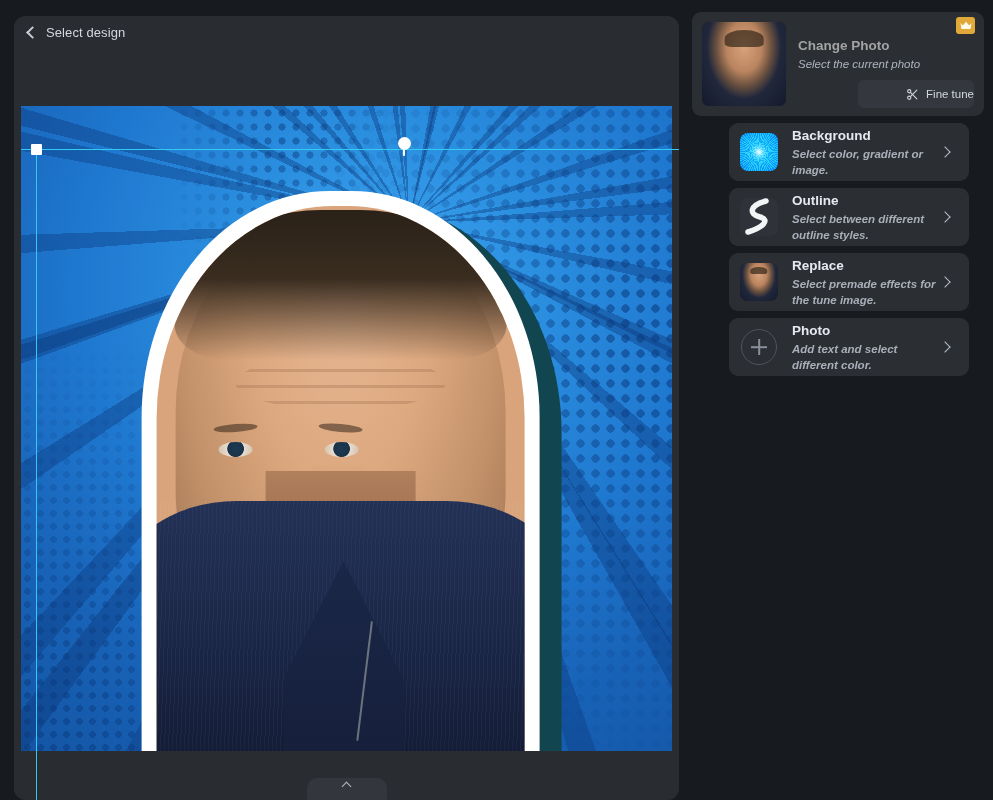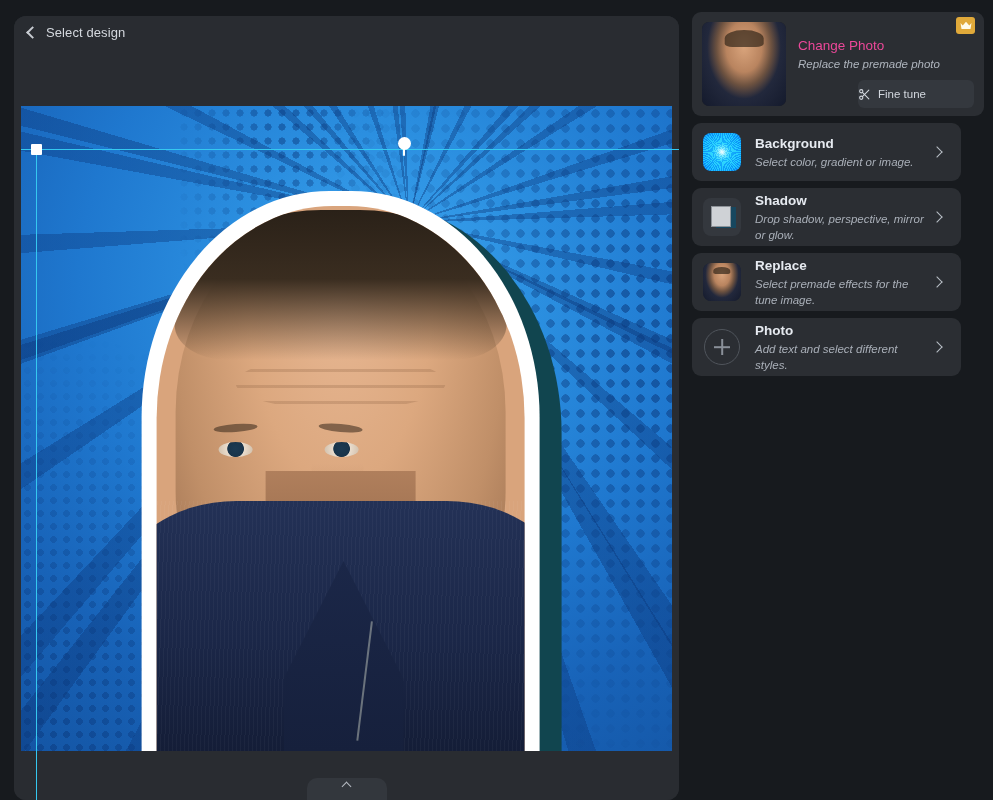--- a/index.html
+++ b/index.html
@@ -336,41 +336,41 @@
     left: 50%; top: 10%;
     transform: translateX(-50%);
     width: 46%; height: 20%;
     border-radius: 50% 50% 20% 20%;
     background: rgba(40,30,20,0.65);
   }
   #cp-title {
     position: absolute;
     left: 106px; top: 26px;
     font-size: 13.5px;
-    font-weight: normal;
-    color: #ec4899;
+    font-weight: bold;
+    color: #a3a3a3;
   }
   #cp-sub {
     position: absolute;
     left: 106px; top: 46px;
     font-size: 11.5px;
     font-style: italic;
     color: #aeb4bd;
   }
   #fine-tune-wrap {
     position: absolute;
     right: 10px;
     bottom: 8px;
     width: 116px;
     height: 28px;
     background: #34383e;
     border-radius: 6px;
     display: flex;
     align-items: center;
-    justify-content: flex-start;
+    justify-content: flex-end;
     gap: 7px;
   }
   #scissors-icon { width: 13px; height: 13px; display:block; }
   #fine-tune-label {
     font-size: 11.5px;
     color: #d2d7de;
   }
   #crown-badge {
     position: absolute;
     right: 9px;
@@ -380,27 +380,28 @@
     border-radius: 3px;
     display: flex;
     align-items: center;
     justify-content: center;
   }
   #crown-icon { width: 12px; height: 9px; display:block; }
 
   
   .option-row {
     position: relative;
-    width: 269px;
+    width: 240px;
     height: 58px;
     background: #2b2e33;
     border-radius: 9px;
     margin-top: 7px;
     display: flex;
     align-items: center;
+    margin-left: 37px;
   }
   .opt-thumb {
     width: 38px; height: 38px;
     margin-left: 11px;
     border-radius: 8px;
     position: relative;
     overflow: hidden;
     flex: none;
     background: #34383e;
   }
@@ -461,20 +462,21 @@
     font-weight: bold;
     color: #e6eaf0;
     line-height: 17px;
   }
   .opt-sub {
     font-size: 11.5px;
     font-style: italic;
     color: #a9afb8;
     line-height: 16px;
     margin-top: 2px;
+    font-weight: bold;
   }
   .opt-chevron {
     width: 8px; height: 8px;
     border-right: 1.8px solid #b9bec6;
     border-top: 1.8px solid #b9bec6;
     transform: rotate(45deg);
     margin-right: 20px;
     flex: none;
   }
 
@@ -550,21 +552,21 @@
 </div>
 
 <div id="sidebar">
 
   
   <div id="change-photo-card">
     <div id="cp-thumb">
       <div class="mini-portrait"></div>
     </div>
     <div id="cp-title">Change Photo</div>
-    <div id="cp-sub">Replace the premade photo</div>
+    <div id="cp-sub">Select the current photo</div>
 
     <div id="fine-tune-wrap">
       <svg id="scissors-icon" viewBox="0 0 24 24" fill="none" stroke="#d2d7de" stroke-width="2" stroke-linecap="round">
         <circle cx="6" cy="18" r="3"></circle>
         <circle cx="6" cy="6" r="3"></circle>
         <line x1="20" y1="4" x2="8.12" y2="15.88"></line>
         <line x1="8.12" y1="8.12" x2="20" y2="20"></line>
       </svg>
       <span id="fine-tune-label">Fine tune</span>
     </div>
@@ -580,51 +582,52 @@
   <div class="option-row">
     <div class="opt-thumb thumb-burst"></div>
     <div class="opt-text">
       <div class="opt-title">Background</div>
       <div class="opt-sub">Select color, gradient or image.</div>
     </div>
     <div class="opt-chevron"></div>
   </div>
 
   
-
-  
   <div class="option-row">
-    <div class="opt-thumb thumb-shadow">
-      <div class="sh-back"></div>
-      <div class="sh-front"></div>
+    <div class="opt-thumb thumb-outline">
+      <svg viewBox="0 0 38 38" width="38" height="38">
+        <path d="M26 3 C10 7, 8 16, 20 19 C31 22, 22 30, 8 34" fill="none" stroke="#f2f4f6" stroke-width="5.5" stroke-linecap="round"></path>
+      </svg>
     </div>
     <div class="opt-text">
-      <div class="opt-title">Shadow</div>
-      <div class="opt-sub">Drop shadow, perspective, mirror or glow.</div>
+      <div class="opt-title">Outline</div>
+      <div class="opt-sub">Select between different outline styles.</div>
     </div>
     <div class="opt-chevron"></div>
   </div>
+
+  
 
   
   <div class="option-row">
     <div class="opt-thumb thumb-effect">
       <div class="mini-portrait"></div>
     </div>
     <div class="opt-text">
       <div class="opt-title">Replace</div>
       <div class="opt-sub">Select premade effects for the tune image.</div>
     </div>
     <div class="opt-chevron"></div>
   </div>
 
   
   <div class="option-row">
     <div class="opt-thumb thumb-plus">
       <div class="plus-circle"></div>
     </div>
     <div class="opt-text">
       <div class="opt-title">Photo</div>
-      <div class="opt-sub">Add text and select different styles.</div>
+      <div class="opt-sub">Add text and select different color.</div>
     </div>
     <div class="opt-chevron"></div>
   </div>
 
 </div>
 
 </body></html>

